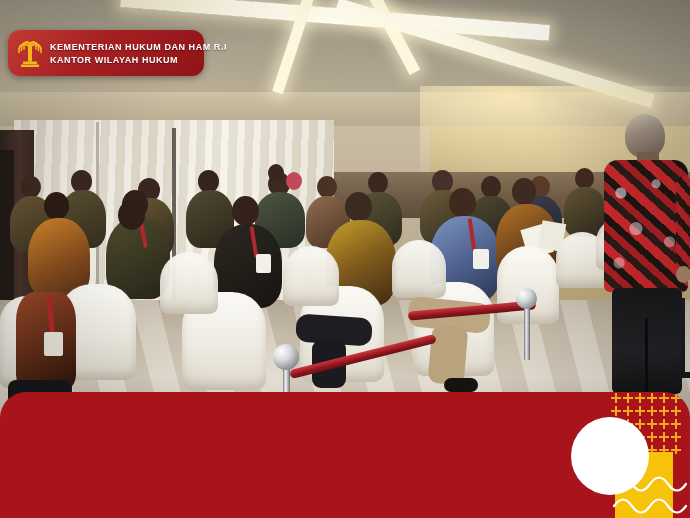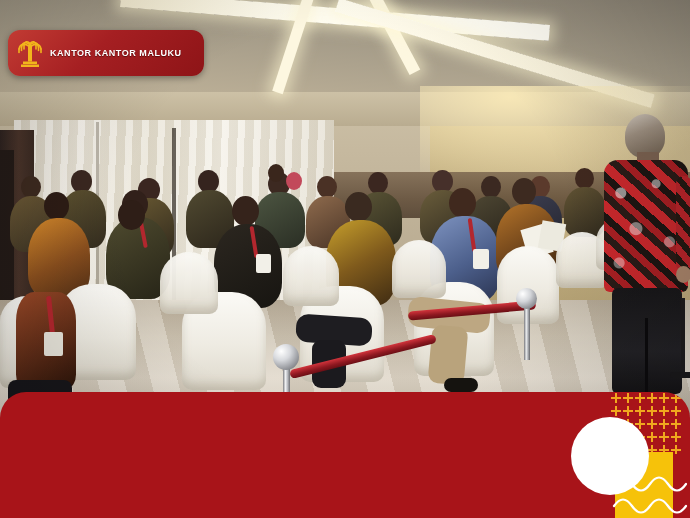--- a/index.html
+++ b/index.html
@@ -286,21 +286,22 @@
           <path d="M48 22 v7"></path>
             <path d="M43 18 v7"></path>
             <path d="M38 14 v8"></path>
         </g>
         <rect x="22" y="14" width="8" height="33" fill="#f2b61c"></rect>
         <rect x="12" y="47" width="28" height="5" fill="#f2b61c"></rect>
         <rect x="8" y="53" width="36" height="5" fill="#f2b61c"></rect>
       </svg>
     </div>
     <div class="logo-lines">
-      <div class="logo-l2">KANTOR KANTOR MALUKU</div>
+      <div class="logo-l1">KEMENTERIAN HUKUM DAN HAM R.I</div>
+      <div class="logo-l2">KANTOR WILAYAH HUKUM</div>
     </div>
   </div>
 
   <div class="banner">
 
     <div class="deco-plus-grid">
       <svg viewBox="0 0 72 62" width="72" height="62" aria-hidden="true">
         <g stroke="#f0a81e" stroke-width="2" stroke-linecap="square">
           <g transform="translate(6,6)">
             <path d="M-4 0 h8 M0 -4 v8"></path>

